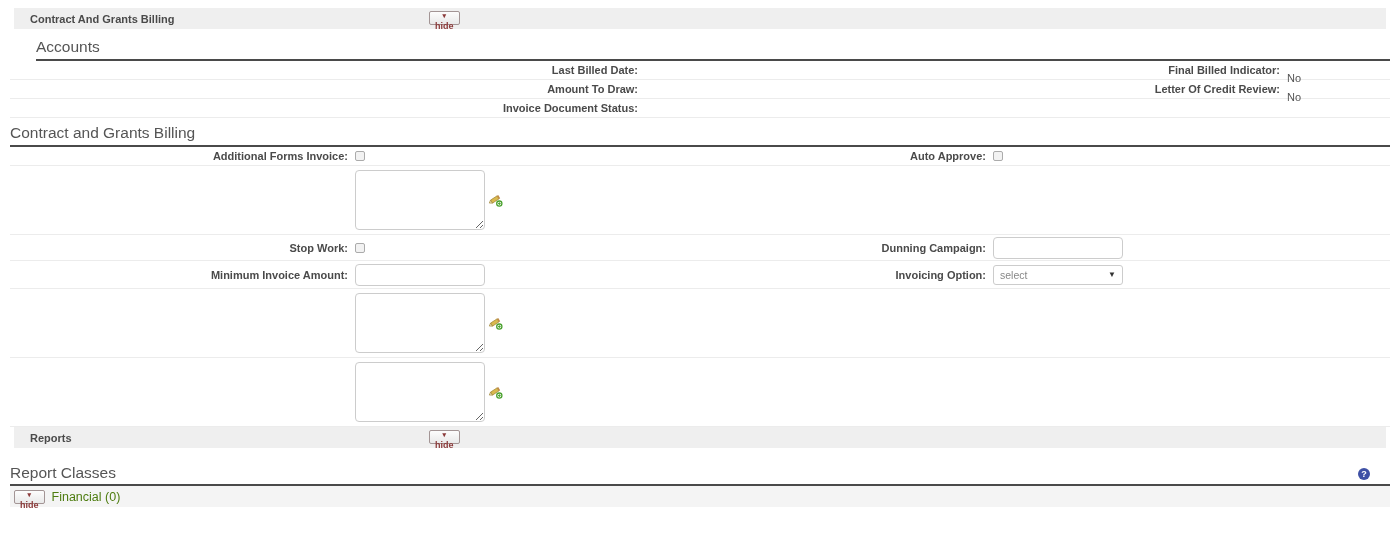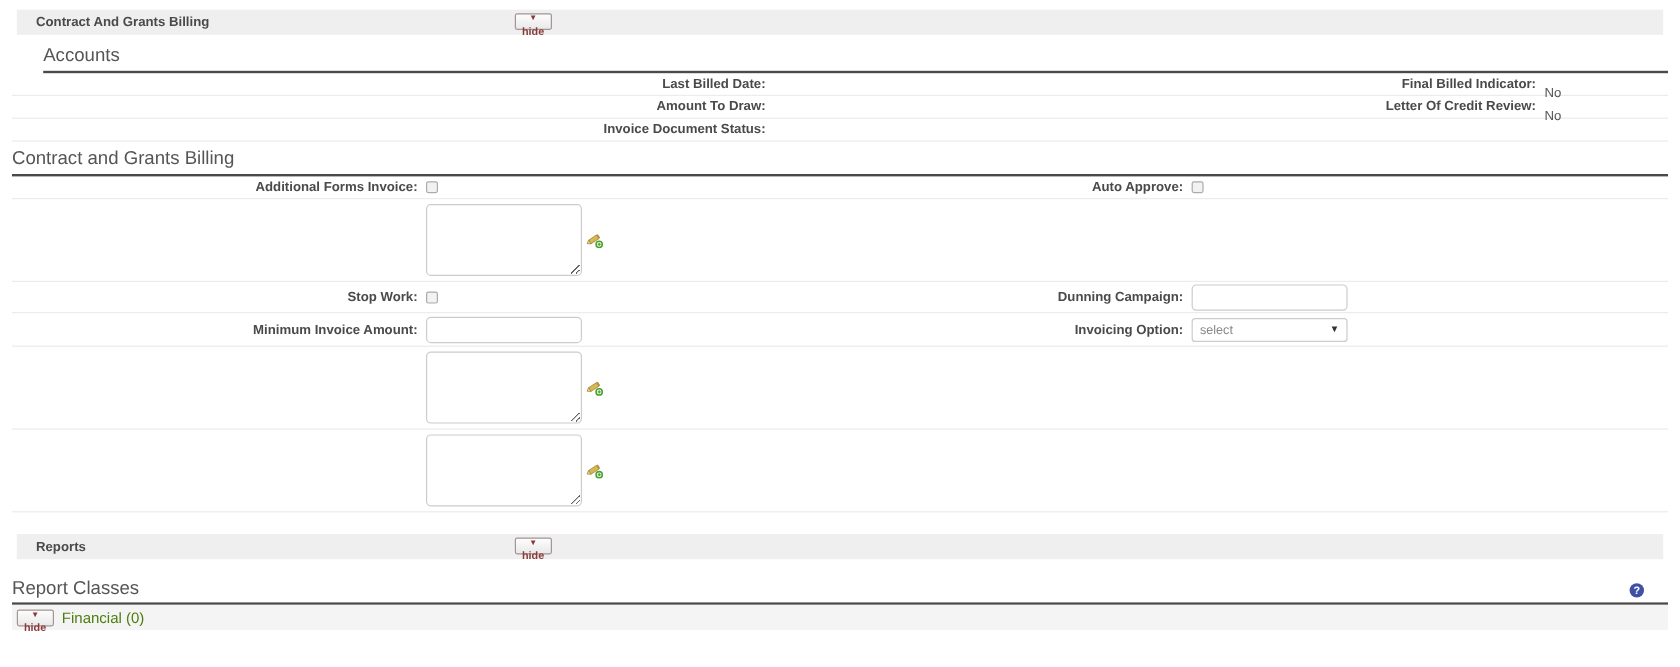--- a/index.html
+++ b/index.html
@@ -8,21 +8,21 @@
     width:1400px; height:556px; background:#fff; overflow:hidden;
     font-family:"Liberation Sans", sans-serif; color:#4a4a4a;
   }
 
   
   .panel-bar {
     height:21px; margin:0 14px; background:#efefef;
     display:flex; align-items:center; position:relative;
   }
   .panel-bar.first { margin-top:8px; }
-  .panel-bar.reports { margin-top:18px; }
+  .panel-bar.reports { }
   .panel-title { font-size:11px; font-weight:bold; color:#4a4a4a; padding-left:16px; }
 
   .hide-btn {
     display:inline-flex; align-items:center; gap:3px; height:14px; padding:0 5px;
     border:1px solid #a39595; border-radius:2px;
     background:linear-gradient(#fdfdfd,#e9e9e9);
     color:#8b3a3a; font-size:9px; font-weight:bold; cursor:pointer;
     font-family:"Liberation Sans", sans-serif; line-height:1;flex-direction:column;
   }
   .hide-btn.bar-pos { position:absolute; left:415px; top:3px; }

